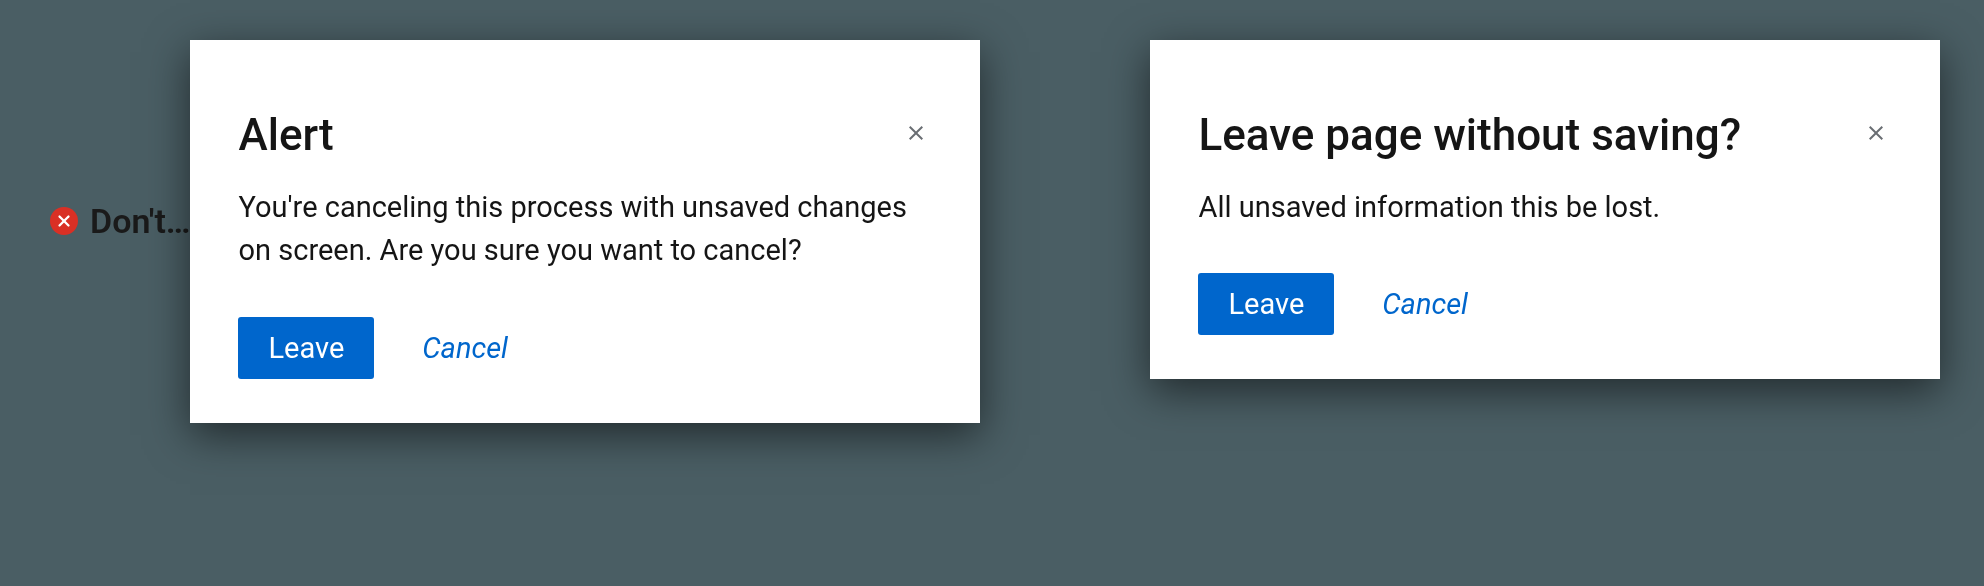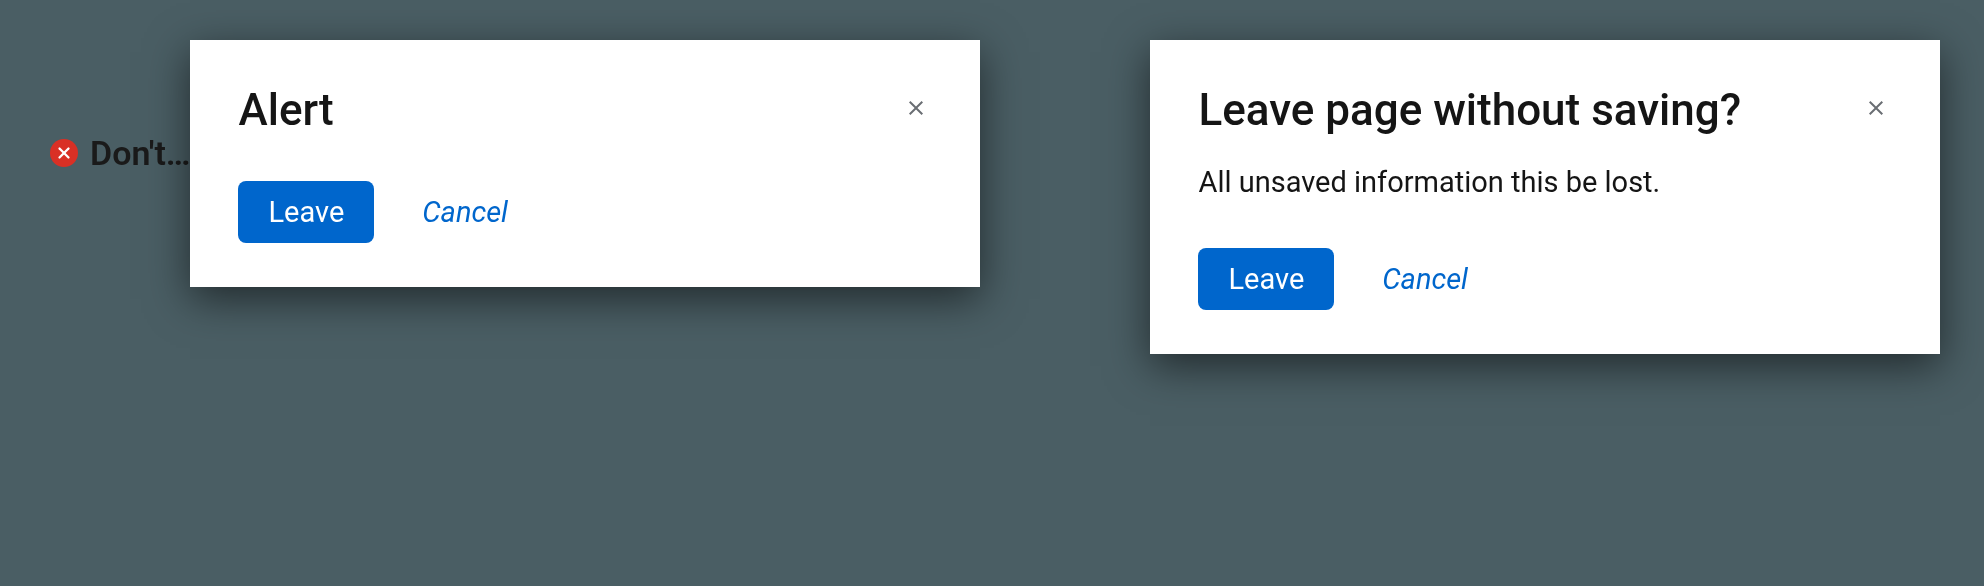--- a/index.html
+++ b/index.html
@@ -51,21 +51,21 @@
     .status-icon.do {
       background: #0f9d58;
     }
     .status-icon svg {
       width: 18px;
       height: 18px;
     }
     .modal {
       background: #ffffff;
       width: 790px;
-      padding: 44px 48px 44px 48px;
+      padding: 69px 48px 44px 48px;
       box-shadow: 0 12px 40px rgba(0,0,0,0.55);
       position: relative;
       font-family: -apple-system, BlinkMacSystemFont, "Segoe UI", Roboto, "Helvetica Neue", Arial, sans-serif;
     }
     .modal-header {
       display: flex;
       justify-content: space-between;
       align-items: flex-start;
     }
     .modal-title {
@@ -101,21 +101,21 @@
       align-items: center;
     }
     .btn-primary {
       background: #0066cc;
       color: #ffffff;
       border: none;
       padding: 14px 30px;
       font-size: 29px;
       cursor: pointer;
       font-family: inherit;
-      border-radius: 8px;
+      border-radius: 3px;
     }
     .btn-link {
       background: none;
       color: #0066cc;
       border: none;
       padding: 14px 12px;
       font-size: 29px;
       cursor: pointer;
       font-family: inherit;
       font-style: italic;
@@ -140,20 +140,21 @@
       <div class="modal-header">
         <div class="modal-title">Alert</div>
         <button class="modal-close">
           <span>
             <svg viewBox="0 0 24 24" fill="#6a6e73">
               <path d="M19 6.41L17.59 5 12 10.59 6.41 5 5 6.41 10.59 12 5 17.59 6.41 19 12 13.41 17.59 19 19 17.59 13.41 12z"></path>
             </svg>
           </span>
         </button>
       </div>
+      <div class="modal-body">You're canceling this process with unsaved changes on screen. Are you sure you want to cancel?</div>
       <div class="modal-footer">
         <button class="btn-primary">Leave</button>
         <button class="btn-link">Cancel</button>
       </div>
     </div>
   </div>
 
   <div class="example">
     <div class="modal">
       <div class="modal-header">

